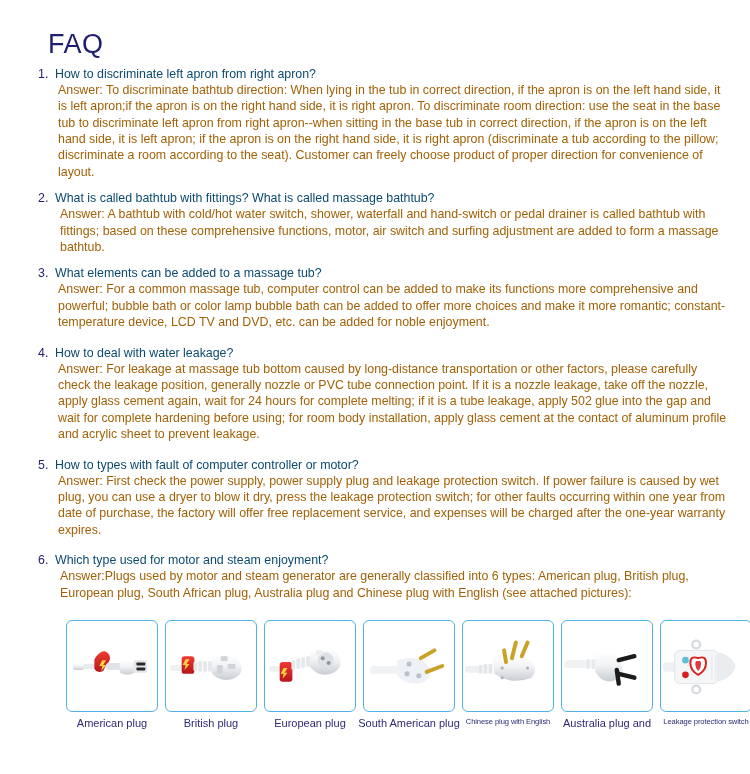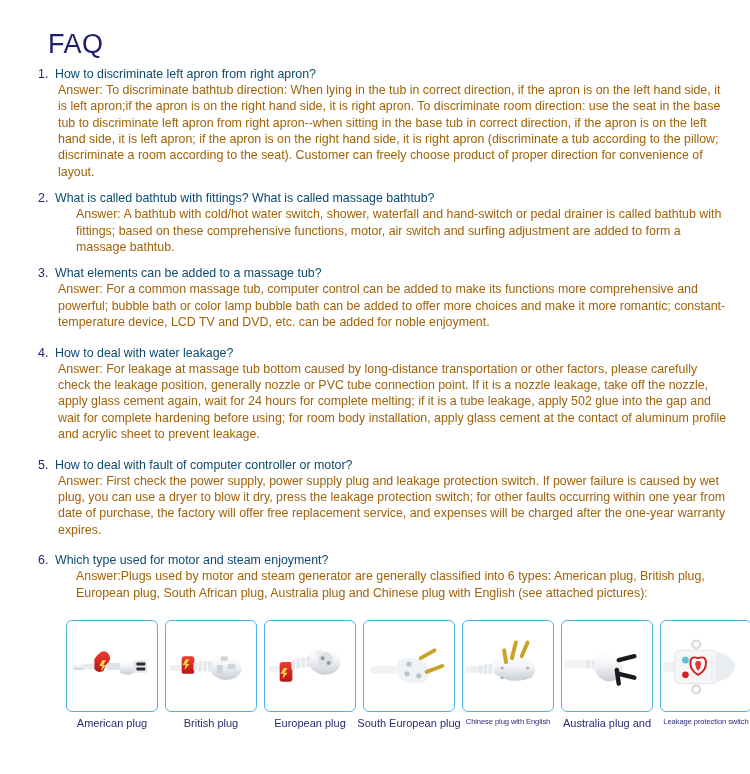--- a/index.html
+++ b/index.html
@@ -65,21 +65,21 @@
   }
   .answer {
     color: #a16207;
     font-size: 12.4px;
     line-height: 16.4px;
     margin: 0 0 0 20px;
     padding: 0;
     text-align: left;
   }
   .faq-item.spaced .answer {
-    margin-left: 38px;
+    margin-left: 22px;
   }
   .faq-item.gap-top {
     margin-top: 10px;
   }
   .faq-item.gap-big {
     margin-top: 14px;
   }
 
   
   .gallery {
@@ -166,21 +166,21 @@
         <div class="q-row">
           <span class="q-num">4.</span>
           <span class="q-text">How to deal with water leakage?</span>
         </div>
         <p class="answer">Answer: For leakage at massage tub bottom caused by long-distance transportation or other factors, please carefully check the leakage position, generally nozzle or PVC tube connection point. If it is a nozzle leakage, take off the nozzle, apply glass cement again, wait for 24 hours for complete melting; if it is a tube leakage, apply 502 glue into the gap and wait for complete hardening before using; for room body installation, apply glass cement at the contact of aluminum profile and acrylic sheet to prevent leakage.</p>
       </li>
 
       <li class="faq-item gap-big">
         <div class="q-row">
           <span class="q-num">5.</span>
-          <span class="q-text">How to deal with fault of computer controller or motor?</span>
+          <span class="q-text">How to types with fault of computer controller or motor?</span>
         </div>
         <p class="answer">Answer: First check the power supply, power supply plug and leakage protection switch. If power failure is caused by wet plug, you can use a dryer to blow it dry, press the leakage protection switch; for other faults occurring within one year from date of purchase, the factory will offer free replacement service, and expenses will be charged after the one-year warranty expires.</p>
       </li>
 
       <li class="faq-item gap-big spaced">
         <div class="q-row">
           <span class="q-num">6.</span>
           <span class="q-text">Which type used for motor and steam enjoyment?</span>
         </div>
         <p class="answer">Answer:Plugs used by motor and steam generator are generally classified into 6 types: American plug, British plug, European plug, South African plug, Australia plug and Chinese plug with English (see attached pictures):</p>
@@ -269,21 +269,21 @@
           <path d="M34 40 q20 -6 30 4 q8 10 -2 18 q-16 6 -28 -6 z" fill="#eef2f6"></path>
           <g stroke="#c9a227" stroke-width="4" stroke-linecap="round" fill="none">
             <line x1="58" y1="38" x2="72" y2="30"></line>
             <line x1="64" y1="52" x2="80" y2="46"></line>
           </g>
           <circle cx="46" cy="44" r="2.6" fill="#b9c1c9"></circle>
           <circle cx="44" cy="54" r="2.6" fill="#b9c1c9"></circle>
           <circle cx="56" cy="56" r="2.6" fill="#b9c1c9"></circle>
         </svg>
       </div>
-      <div class="plug-caption">South European plug</div>
+      <div class="plug-caption">South American plug</div>
     </div>
 
     <div class="plug-cell">
       <div class="plug-box">
         <svg class="plug-svg" viewBox="0 0 92 92">
           <rect x="2" y="46" width="16" height="7" rx="3.5" fill="#eef0f2"></rect>
           <g fill="#e4e7ea">
             <rect x="16" y="45" width="4" height="9" rx="1.5"></rect>
             <rect x="21" y="44" width="4" height="10" rx="1.5"></rect>
             <rect x="26" y="44" width="4" height="10" rx="1.5"></rect>

